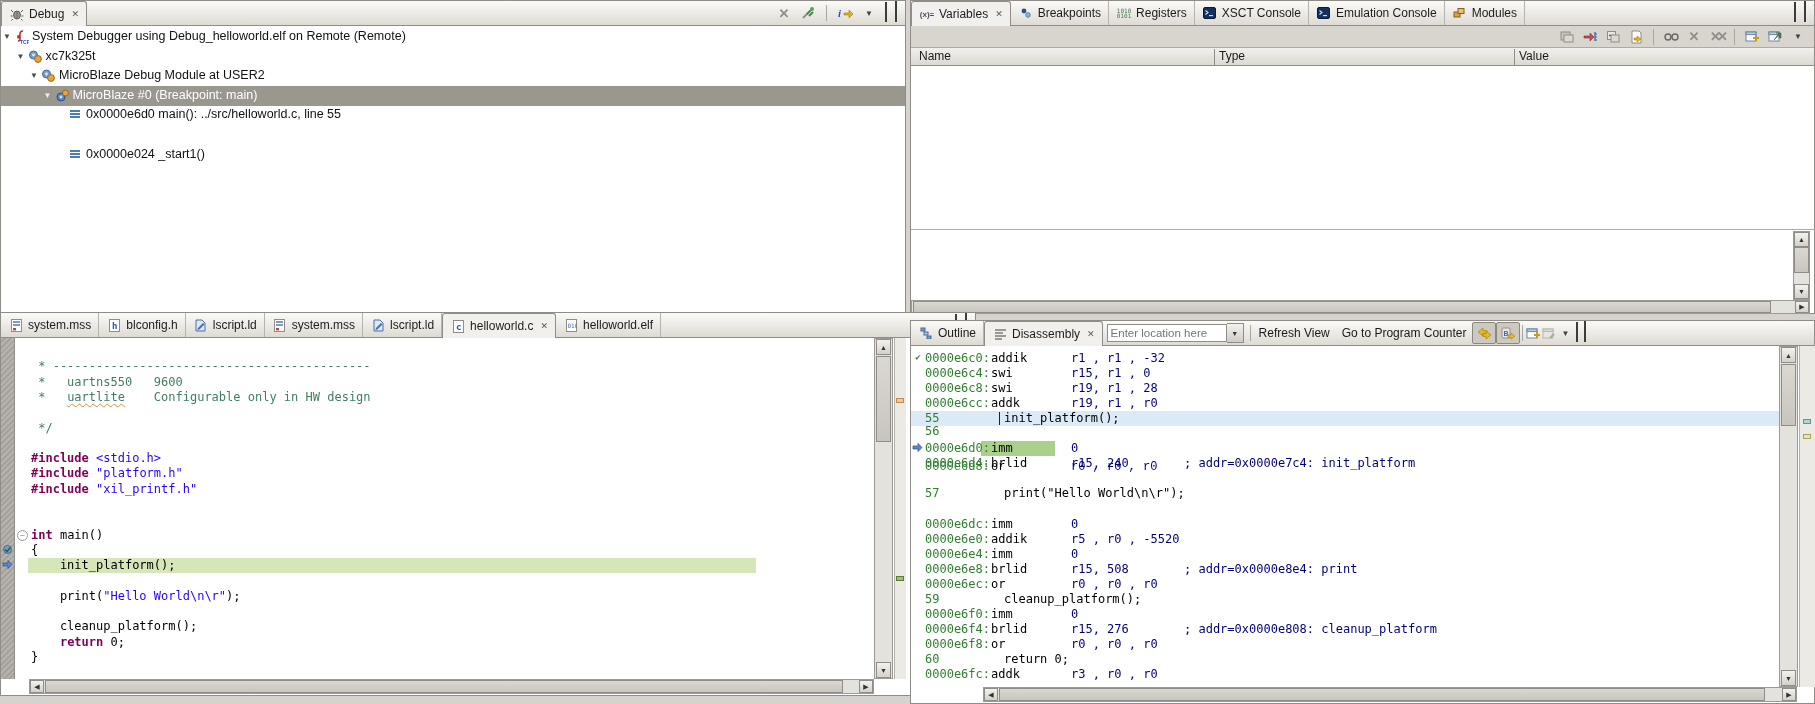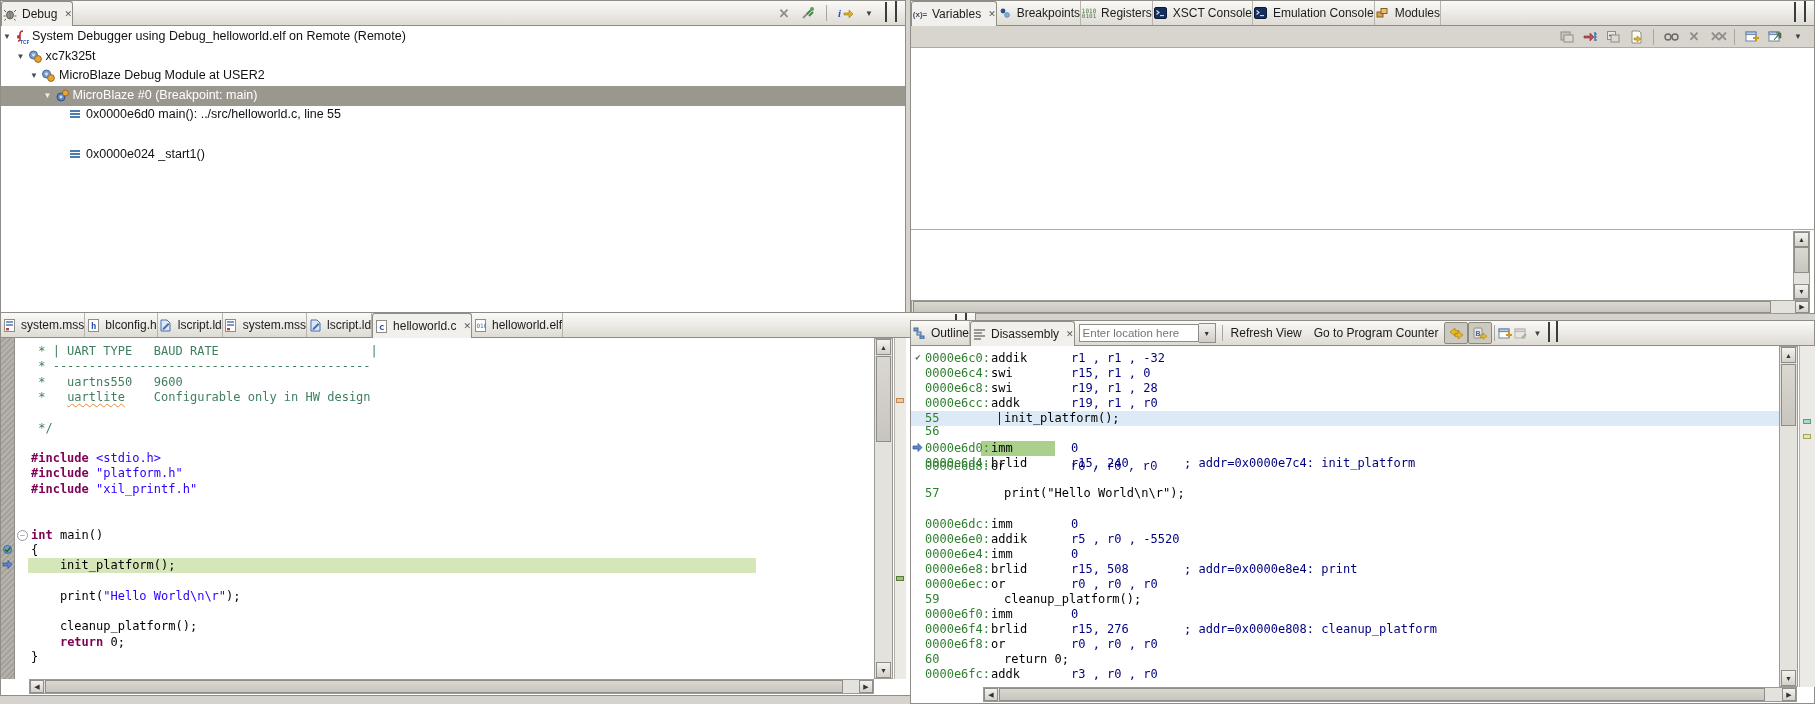--- a/index.html
+++ b/index.html
@@ -4,21 +4,21 @@
 <style>
   html,body{margin:0;padding:0;}
   body{width:1815px;height:704px;overflow:hidden;background:#d6d3ce;
        font-family:"Liberation Sans",sans-serif;-webkit-font-smoothing:antialiased;}
   .app{position:relative;width:1815px;height:704px;background:#d6d3ce;}
   .view{position:absolute;border:1px solid #8f8d88;background:#fff;box-sizing:border-box;}
   
   .tabbar{position:absolute;left:0;right:0;top:0;height:25px;
           background:linear-gradient(#fbfaf8,#dedbd4);
           border-bottom:1px solid #8f8d88;display:flex;align-items:stretch;box-sizing:border-box;}
-  .tab{display:inline-flex;align-items:center;gap:4px;padding:0 0;font-size:12px;color:#1c1c1c;
+  .tab{display:inline-flex;align-items:center;gap:4px;padding:0 7px;font-size:12px;color:#1c1c1c;
        border-right:1px solid #b7b4ad;white-space:nowrap;cursor:default;}
   .tab.active{background:#f2f0ec;border:1px solid #8f8d88;border-bottom:none;margin-bottom:-1px;
               border-top-left-radius:3px;border-top-right-radius:3px;}
   .tclose{font-size:9px;color:#5a5a5a;margin-left:3px;}
   .tabspacer{flex:1;}
   .tbicons{display:flex;align-items:center;gap:8px;padding:0 8px;}
   .ticon{width:16px;height:16px;display:inline-flex;align-items:center;justify-content:center;
          font-size:11px;color:#6c6a64;}
   .tbtn{display:inline-flex;align-items:center;justify-content:center;width:22px;height:20px;border:1px solid transparent;}
   .tbtn.pressed{border:1px solid #8a887f;background:#ccc9c1;border-radius:2px;}
@@ -300,20 +300,27 @@
       </span>
       <span class="ticon">
         <svg width="14" height="13" viewBox="0 0 14 13">
             <rect x="1" y="2" width="10" height="9" fill="#fff" stroke="#6a86a8"></rect>
             <rect x="1" y="2" width="10" height="2.6" fill="#b8cce4" stroke="#6a86a8"></rect>
             <path d="M6 10 l5 -5 v3 h2 v-5 h-5 h3 z" fill="#5a7a4a" stroke="#3a5a2a" stroke-width="0.5"></path>
           </svg>
       </span>
       <span class="ticon chev">▼</span>
     </div>
+    <div class="vhead">
+      <span style="left:8px;">Name</span>
+      <span style="left:308px;">Type</span>
+      <span style="left:608px;">Value</span>
+      <span class="vcol-sep" style="left:303px;"></span>
+      <span class="vcol-sep" style="left:603px;"></span>
+    </div>
     <div class="vbody"></div>
     <div class="vdivider"></div>
     <div class="vdetail"></div>
 
     <div class="sb" style="left:882px;top:230px;width:17px;height:69px;">
       <div class="sb-btn" style="left:0;top:0;width:15px;height:15px;">▲</div>
       <div class="sb-thumb" style="left:0;top:15px;width:15px;height:26px;"></div>
       <div class="sb-btn" style="left:0;bottom:0;width:15px;height:15px;">▼</div>
     </div>
 
@@ -394,21 +401,20 @@
         <span>helloworld.elf</span>
       </div>
       <div class="tabspacer"></div>
       <div class="tbicons">
         <span><span class="minbtn"></span></span>
         <span><span class="maxbtn"></span></span>
       </div>
     </div>
     <div class="ed-annot" id="ed-annot"></div>
     <div class="ed-code" id="ed-code">
-        <div class="cline" style="top: 6px;"><span class="tc"> * | UART TYPE   BAUD RATE                     |</span></div>
         <div class="cline" style="top: 21.3px;"><span class="tc"> * --------------------------------------------</span></div>
         <div class="cline" style="top: 36.6px;"><span class="tc"> *   uartns550   9600</span></div>
         <div class="cline" style="top: 51.9px;"><span class="tc"> *   </span><span class="tc wavy">uartlite</span><span class="tc">    Configurable only in HW design</span></div>
         <div class="cline" style="top: 82.5px;"><span class="tc"> */</span></div>
         <div class="cline" style="top: 97.8px;"></div>
         <div class="cline" style="top: 113.1px;"><span class="td">#include</span><span> </span><span class="ts">&lt;stdio.h&gt;</span></div>
         <div class="cline" style="top: 128.4px;"><span class="td">#include</span><span> </span><span class="ts">"platform.h"</span></div>
         <div class="cline" style="top: 143.7px;"><span class="td">#include</span><span> </span><span class="ts">"xil_printf.h"</span></div>
         <div class="cline" style="top: 159px;"></div>
         <div class="cline" style="top: 174.3px;"></div>

